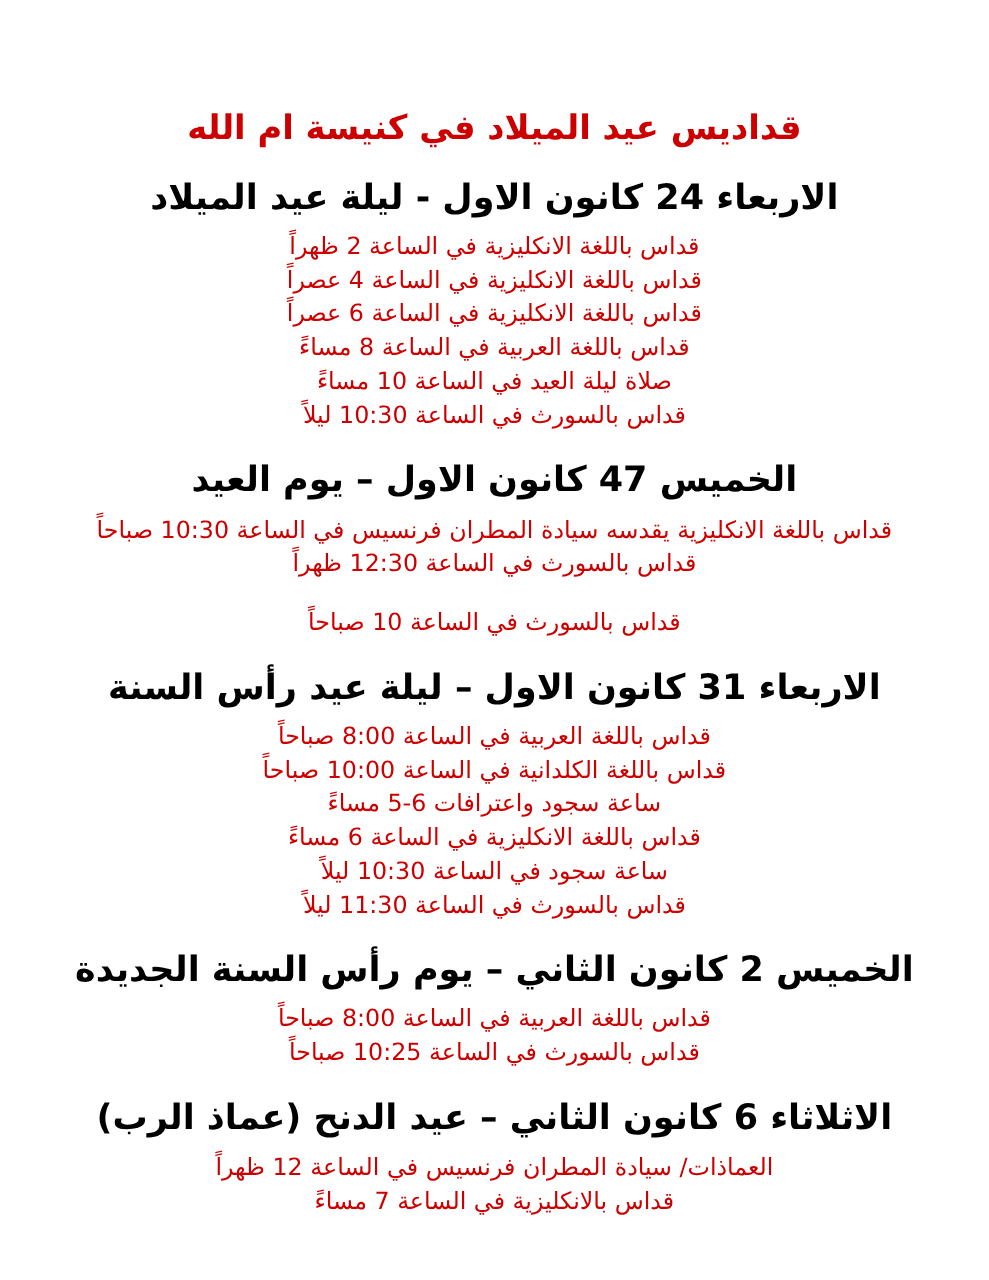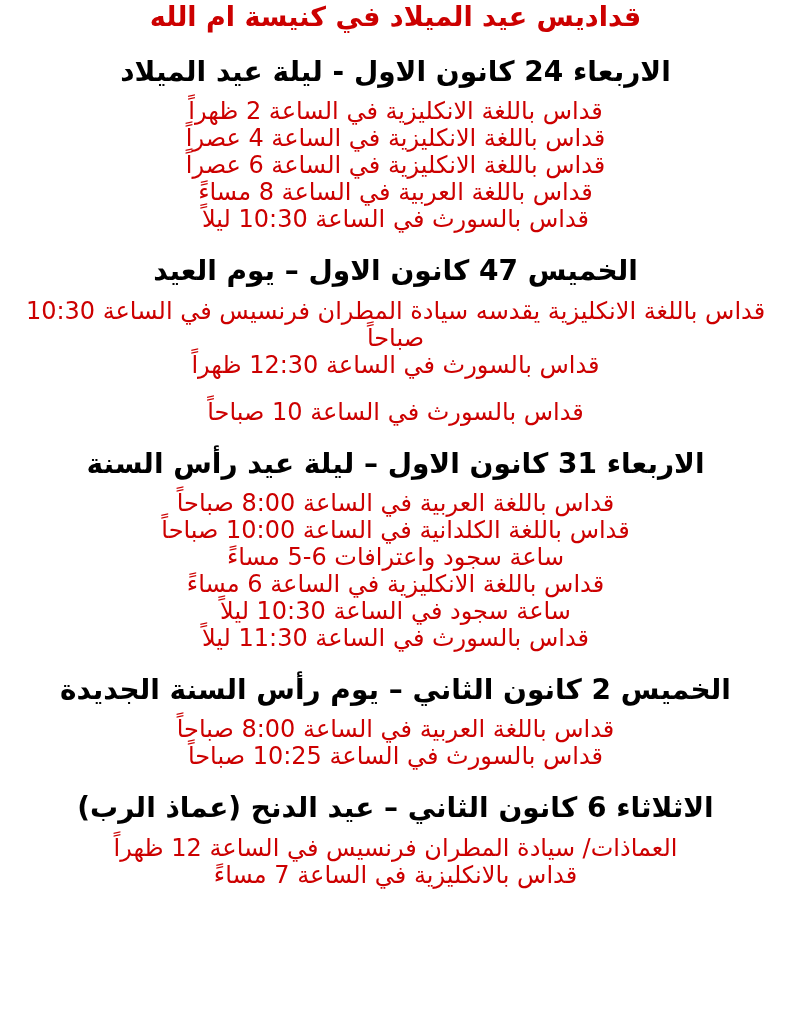--- a/index.html
+++ b/index.html
@@ -9,20 +9,21 @@
   }
   body {
     width: 791px;
     height: 1024px;
     overflow: hidden;
     font-family: "DejaVu Sans", sans-serif;
   }
   .page {
     direction: rtl;
     text-align: center;
+    padding-top: 86px;
     box-sizing: border-box;
     width: 791px;
     height: 1024px;
   }
   .doc-title {
     font-size: 27px;
     font-weight: bold;
     color: #cc0000;
     margin: 0 0 20px 0;
     line-height: 1.25;
@@ -31,39 +32,40 @@
     margin: 0 0 20px 0;
   }
   .section-heading {
     font-size: 28px;
     font-weight: bold;
     color: #000000;
     margin: 0 0 8px 0;
     line-height: 1.3;
   }
   .schedule-line {
-    font-size: 24px;
+    font-size: 19px;
     font-weight: normal;
     color: #cc0000;
     margin: 0;
     line-height: 27px;
   }
 </style>
 </head>
 <body>
 
 <div class="page">
   <h1 class="doc-title">قداديس عيد الميلاد في كنيسة ام الله</h1>
   <div id="sections">
       <section class="section">
         <h2 class="section-heading">الاربعاء 24 كانون الاول - ليلة عيد الميلاد</h2>
         <p class="schedule-line">قداس باللغة الانكليزية في الساعة 2 ظهراً</p>
         <p class="schedule-line">قداس باللغة الانكليزية في الساعة 4 عصراً</p>
         <p class="schedule-line">قداس باللغة الانكليزية في الساعة 6 عصراً</p>
         <p class="schedule-line">قداس باللغة العربية في الساعة 8 مساءً</p>
+        <p class="schedule-line">صلاة ليلة العيد في الساعة 10 مساءً</p>
         <p class="schedule-line">قداس بالسورث في الساعة 10:30 ليلاً</p>
       </section>
       <section class="section">
         <h2 class="section-heading">الخميس 47 كانون الاول – يوم العيد</h2>
         <p class="schedule-line">قداس باللغة الانكليزية يقدسه سيادة المطران فرنسيس في الساعة 10:30 صباحاً</p>
         <p class="schedule-line">قداس بالسورث في الساعة 12:30 ظهراً</p>
       </section>
       <section class="section">
         <p class="schedule-line">قداس بالسورث في الساعة 10 صباحاً</p>
       </section>

